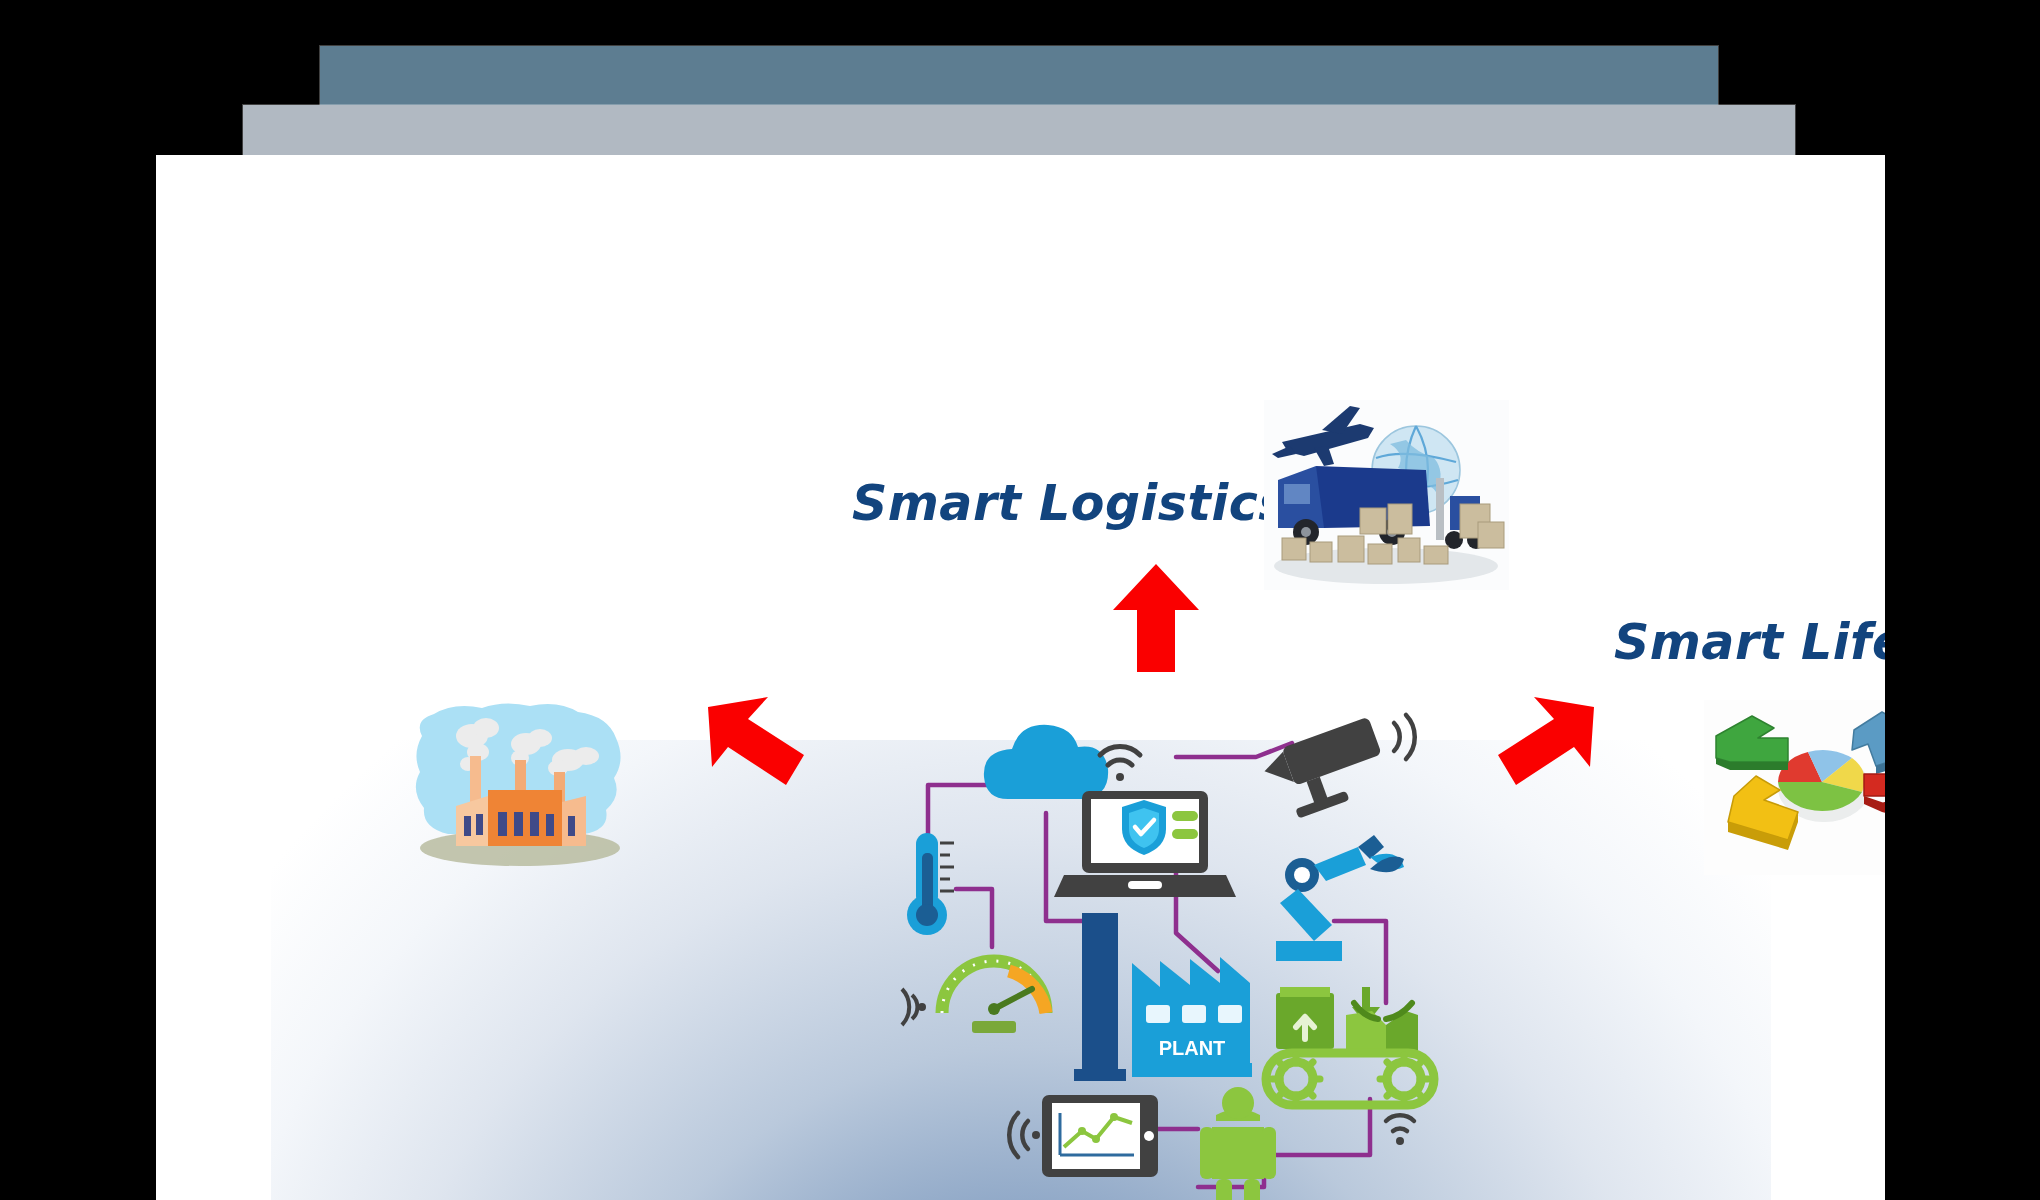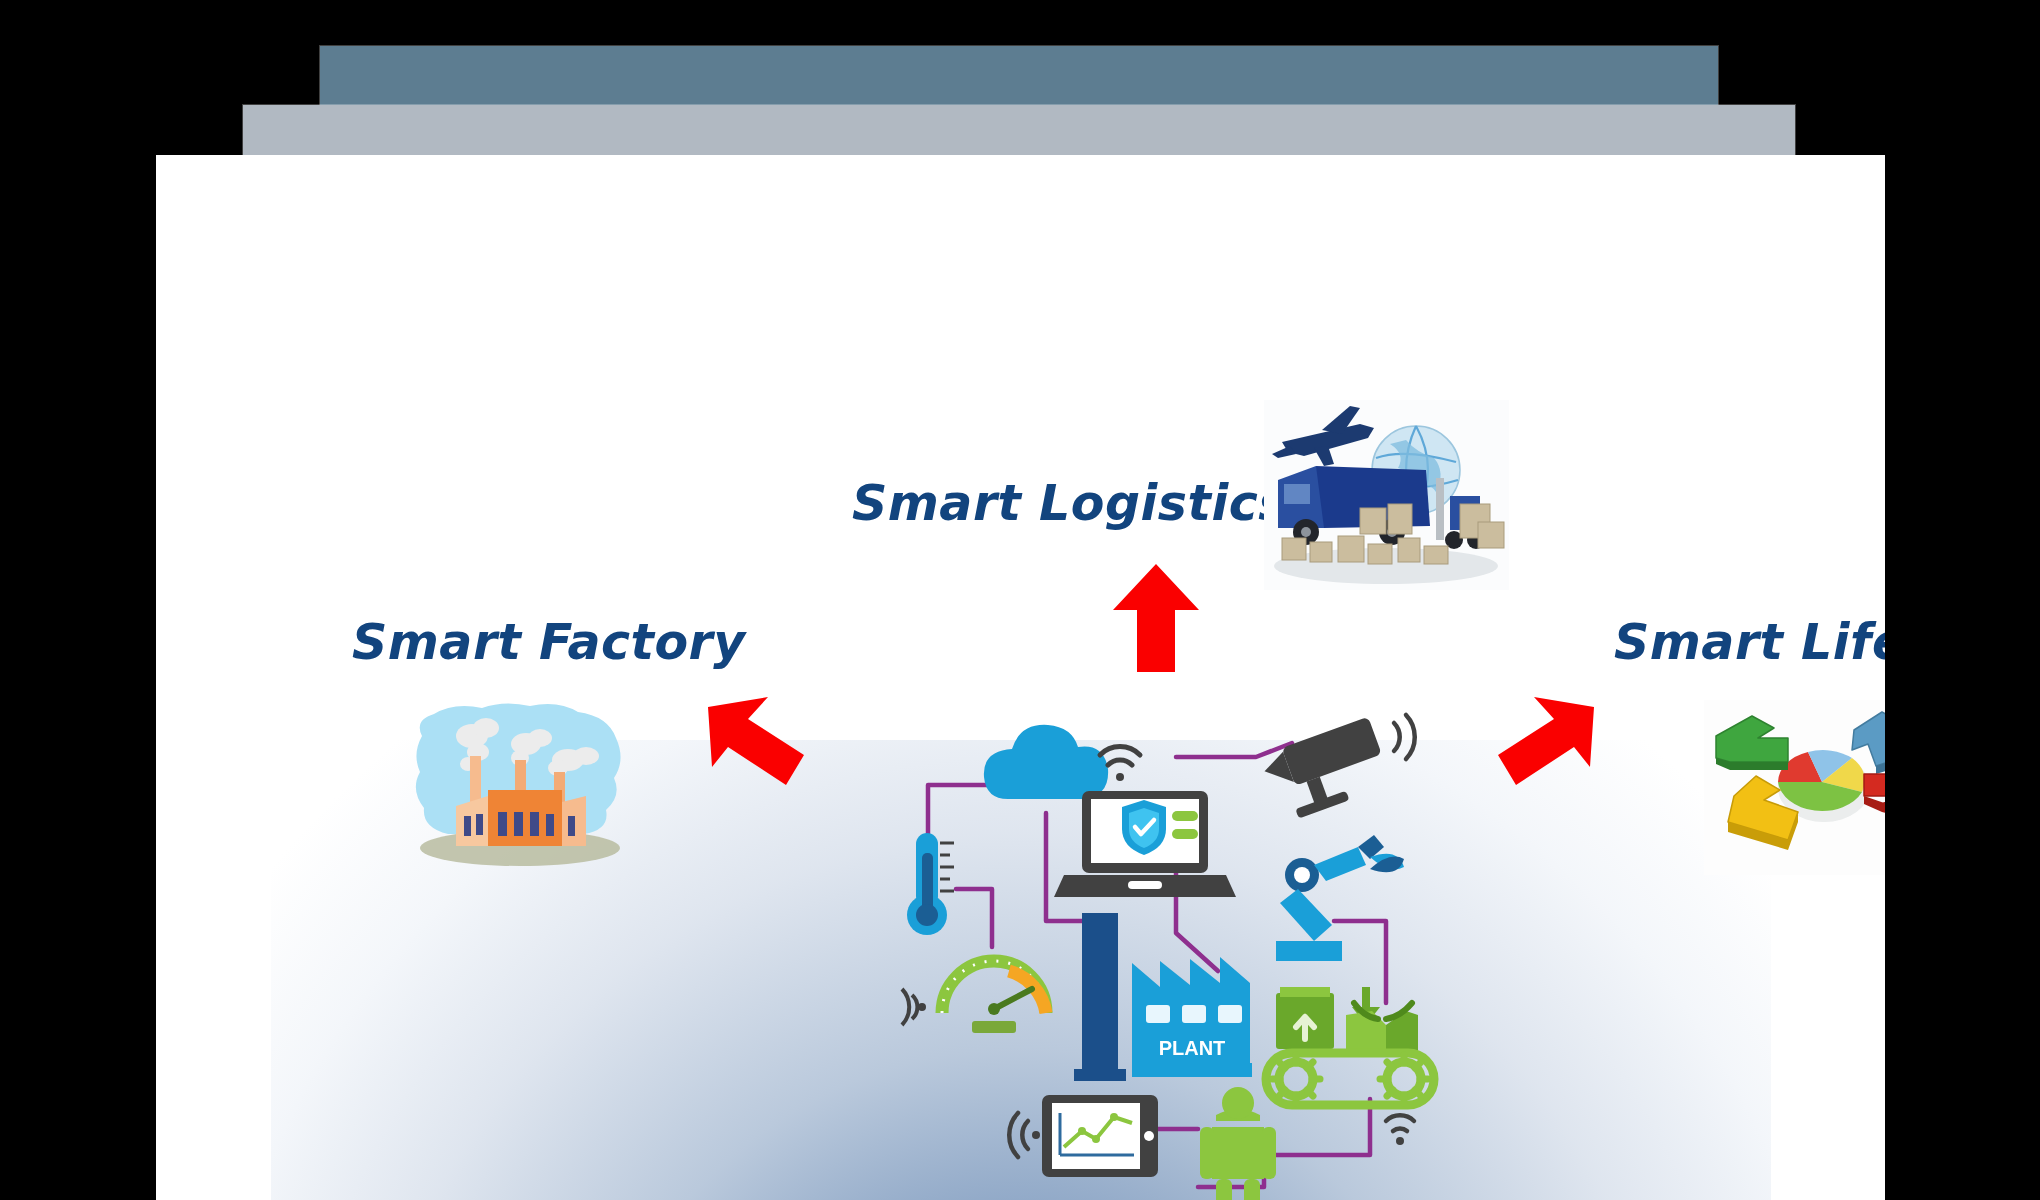--- a/index.html
+++ b/index.html
@@ -83,21 +83,20 @@
 <body>
 
 <div id="stage">
 
   <div class="bar-dark"></div>
   <div class="bar-light"></div>
 
   <div class="slide">
     <div class="slide-glow"></div>
 
-    <div class="heading" id="h-factory">Smart Factory</div>
     <div class="heading" id="h-logistics">Smart Logistics</div>
     <div class="heading" id="h-lifecycle">Smart Lifecycle</div>
 
     <div class="pic" id="pic-factory">
       <svg viewBox="0 0 225 185" xmlns="http://www.w3.org/2000/svg">
         <path d="M14 38 Q6 22 26 16 Q46 4 74 10 Q96 2 122 8 Q150 2 170 14 Q200 18 208 40
                  Q218 62 206 80 Q214 98 198 112 Q202 132 176 136 L40 136 Q14 130 16 110
                  Q2 92 12 74 Q4 56 14 38 Z" fill="#abe0f5"></path>
         <ellipse cx="112" cy="150" rx="100" ry="18" fill="#b8bca0" opacity="0.85"></ellipse>
 

